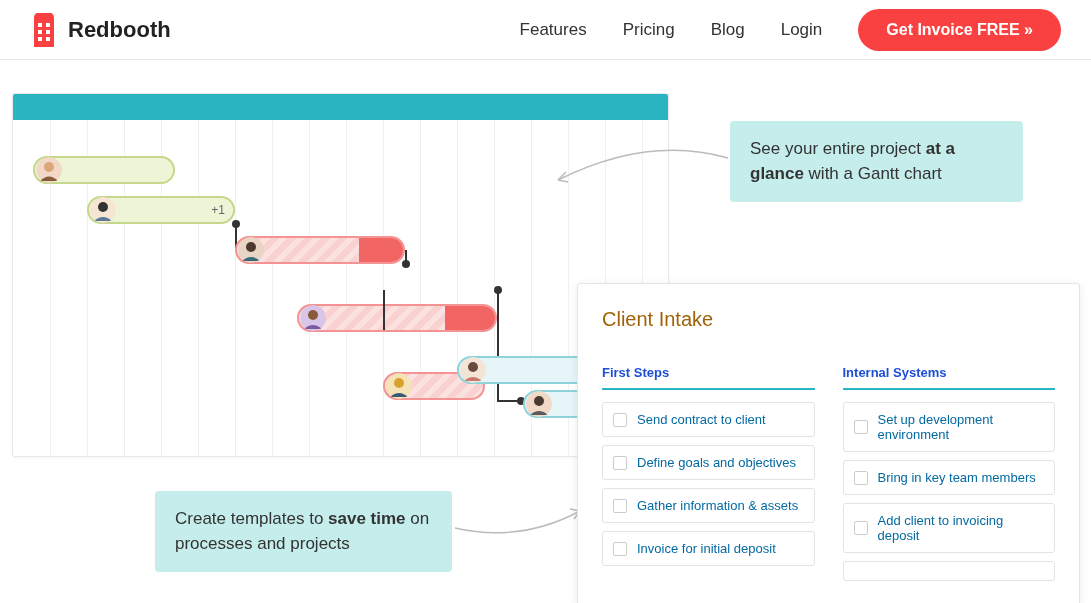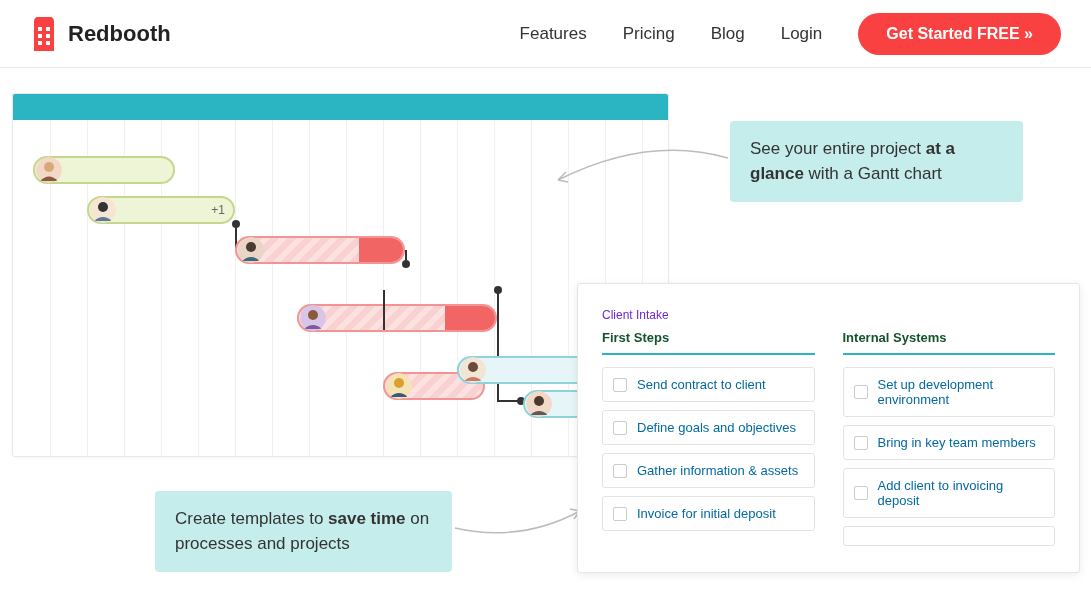--- a/index.html
+++ b/index.html
@@ -1,19 +1,19 @@
 <!DOCTYPE html>
 <html><head>
 <meta charset="utf-8">
 <style>
 * { margin: 0; padding: 0; box-sizing: border-box; }
 body { font-family: -apple-system, BlinkMacSystemFont, "Segoe UI", Helvetica, Arial, sans-serif; background: #fff; width: 1091px; height: 603px; overflow: hidden; position: relative; }
 
 
-.header { height: 68px; display: flex; align-items: center; justify-content: space-between; padding: 0 30px; border-bottom: 1px solid #eaeaea; }
+.header { height: 60px; display: flex; align-items: center; justify-content: space-between; padding: 0 30px; border-bottom: 1px solid #eaeaea; }
 .logo-group { display: flex; align-items: center; gap: 10px; }
 .logo-mark { width: 28px; height: 34px; }
 .logo-text { font-size: 22px; font-weight: 700; color: #222; }
 .nav { display: flex; align-items: center; gap: 36px; justify-content: center; }
 .nav a { color: #333; text-decoration: none; font-size: 17px; font-weight: 500; }
 .cta-btn { background: #fa4141; color: #fff; border: none; border-radius: 26px; padding: 12px 28px; font-size: 16px; font-weight: 600; cursor: pointer; }
 
 
 .gantt-panel { position: absolute; top: 93px; left: 12px; width: 657px; height: 364px; background: #fff; border: 1px solid #e8e8e8; border-radius: 3px; box-shadow: 0 1px 3px rgba(0,0,0,0.04); overflow: hidden; }
 .gantt-header-bar { height: 26px; background: #2bb4c1; }
@@ -32,24 +32,24 @@
 
 .callout1 { position: absolute; top: 121px; left: 730px; width: 293px; background: #c5edec; border-radius: 4px; padding: 16px 20px; font-size: 17px; line-height: 1.45; color: #333; }
 .callout1 b { font-weight: 700; }
 
 
 .callout2 { position: absolute; top: 491px; left: 155px; width: 297px; background: #c5edec; border-radius: 4px; padding: 16px 20px; font-size: 17px; line-height: 1.45; color: #333; }
 .callout2 b { font-weight: 700; }
 
 
 .template-panel { position: absolute; top: 283px; left: 577px; width: 503px; background: #fff; border: 1px solid #e6e6e6; border-radius: 3px; box-shadow: 0 2px 10px rgba(0,0,0,0.08); padding: 24px 24px 18px 24px; }
-.tpl-title { font-size: 12px; color: #6d28d9; font-weight: 500; margin-bottom: 8px; }
+.tpl-title { font-size: 20px; color: #a16207; font-weight: 500; margin-bottom: 34px; }
 .tpl-cols { display: flex; gap: 28px; }
 .tpl-col { flex: 1; }
-.tpl-col-head { font-size: 13px; color: #14532d; font-weight: 600; padding-bottom: 8px; border-bottom: 2px solid #2bb4c1; margin-bottom: 12px; }
+.tpl-col-head { font-size: 13px; color: #1d4ed8; font-weight: 600; padding-bottom: 8px; border-bottom: 2px solid #2bb4c1; margin-bottom: 12px; }
 .tpl-item { border: 1px solid #e3e3e3; border-radius: 3px; padding: 9px 10px; margin-bottom: 8px; display: flex; align-items: center; gap: 10px; font-size: 13px; color: #0369a1; }
 .tpl-check { width: 14px; height: 14px; border: 1.5px solid #ccc; border-radius: 2px; flex-shrink: 0; }
 
 
 .arrow-svg { position: absolute; overflow: visible; pointer-events: none; }
 </style>
 </head>
 <body>
 
 <div class="header">
@@ -63,21 +63,21 @@
       <rect x="8" y="24" width="4" height="4" fill="#fff"></rect>
       <rect x="16" y="24" width="4" height="4" fill="#fff"></rect>
     </svg>
     <span class="logo-text">Redbooth</span>
   </div>
   <div class="nav">
     <a href="#">Features</a>
     <a href="#">Pricing</a>
     <a href="#">Blog</a>
     <a href="#">Login</a>
-    <button class="cta-btn">Get Started FREE »</button>
+    <button class="cta-btn">Get Invoice FREE »</button>
   </div>
 </div>
 
 <div class="gantt-panel">
   <div class="gantt-header-bar"></div>
   <div class="gantt-grid">
 
     <div class="vline" style="left:37px"></div>
       <div class="vline" style="left:74px"></div>
       <div class="vline" style="left:111px"></div>

